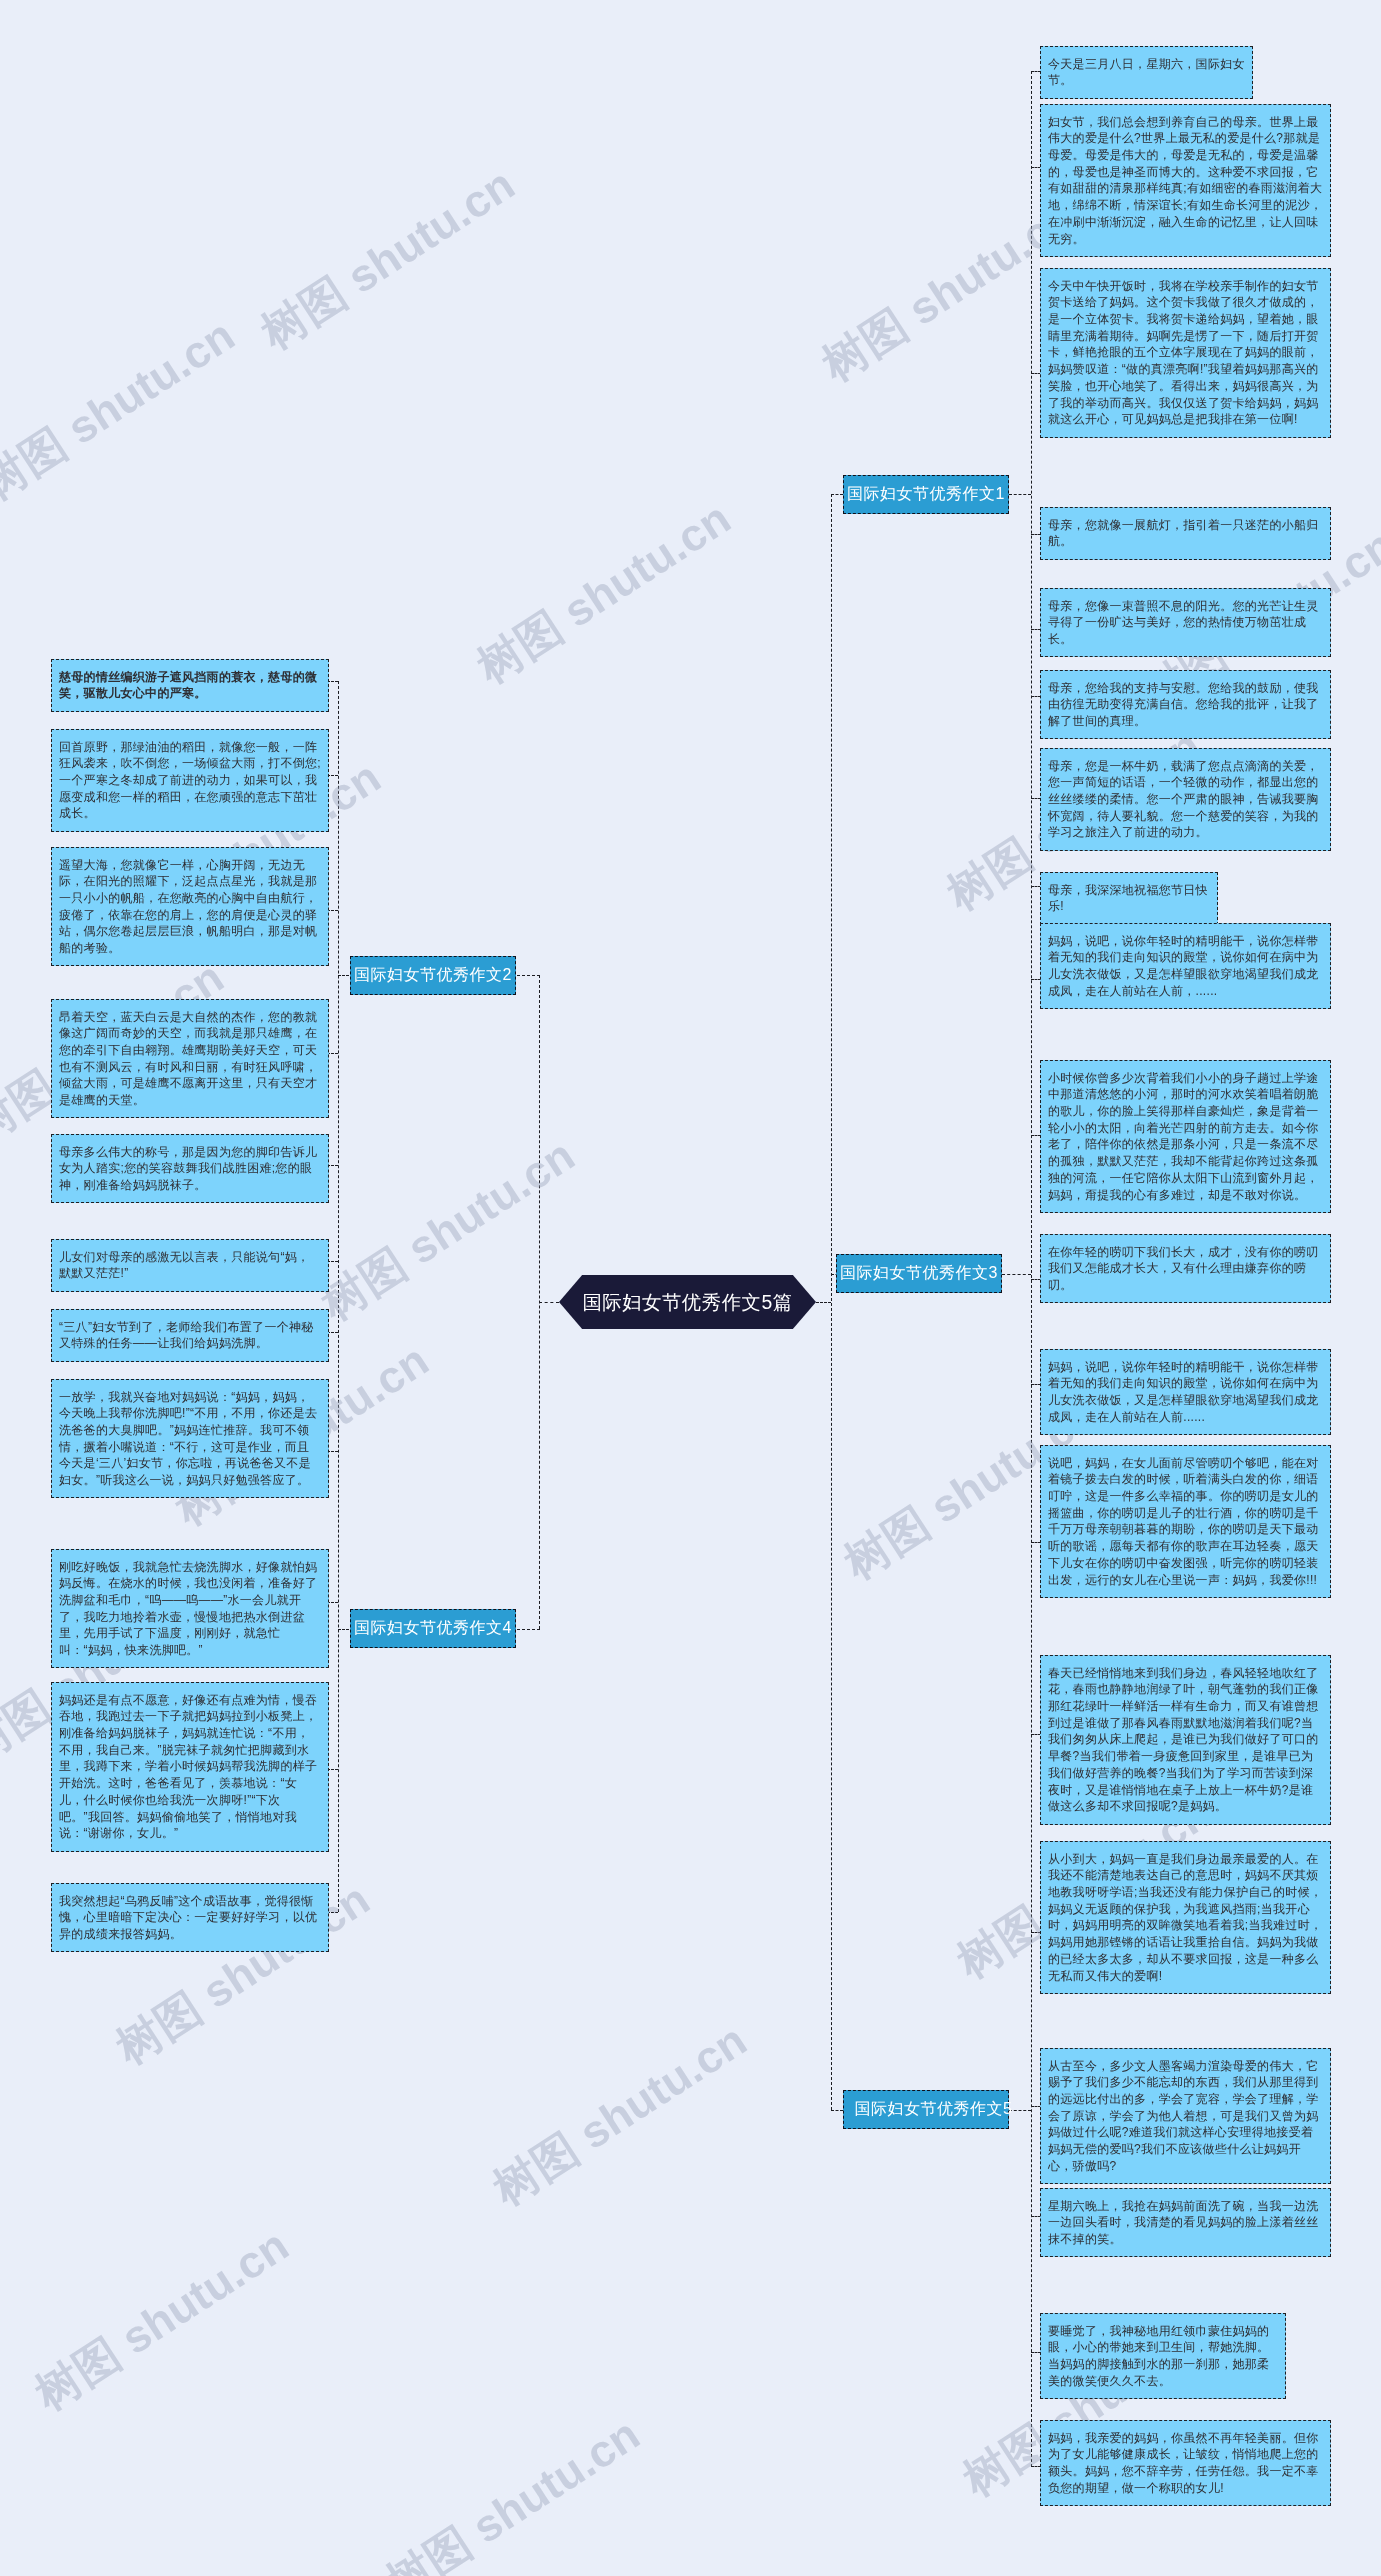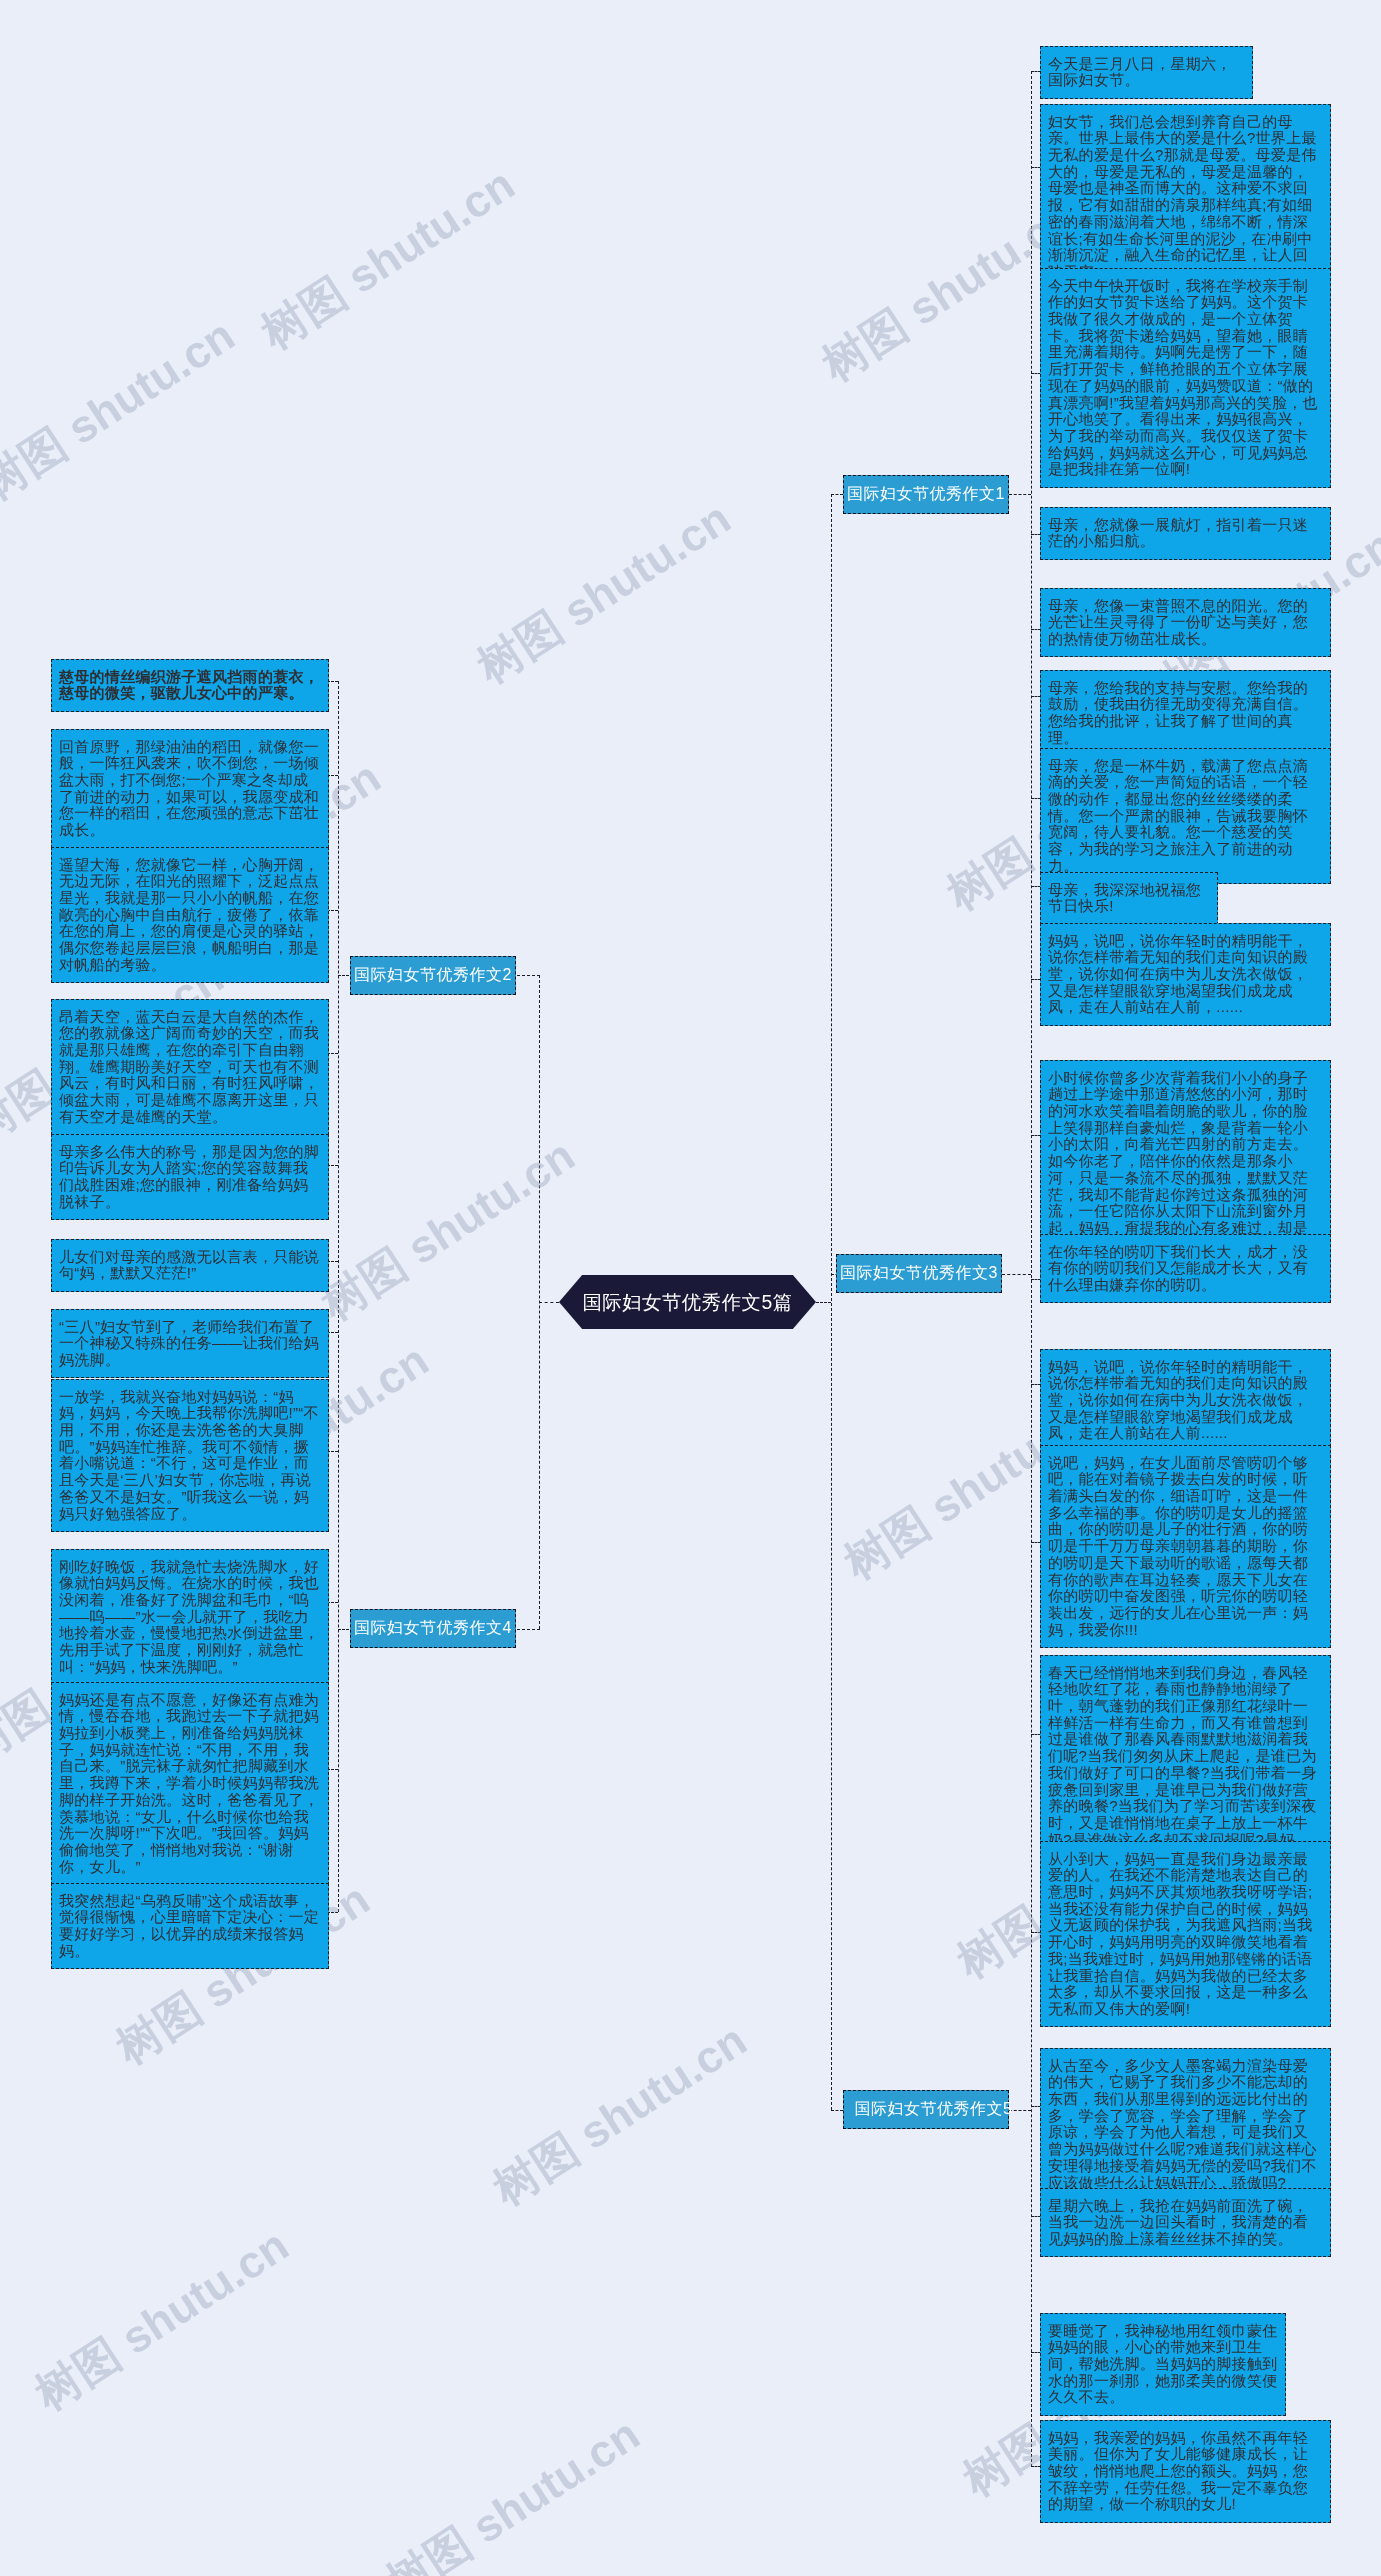--- a/index.html
+++ b/index.html
@@ -3,22 +3,22 @@
 <meta charset="utf-8">
 <style>
   html,body{margin:0;padding:0;background:#e9eef9;}
   #canvas{
     position:relative;width:1381px;height:2576px;overflow:hidden;
     background:#e9eef9;
     font-family:"Liberation Sans","DejaVu Sans",sans-serif;
   }
   .box{
     position:absolute;box-sizing:border-box;
-    background:#0ea5e9;border:1.6px dashed #1f1f23;
-    padding:8.6px 7px;font-size:15px;line-height:16.7px;
+    background:#7dd3fc;border:1.6px dashed #1f1f23;
+    padding:8.6px 7px;font-size:12px;line-height:16.7px;
     color:#2e2e33;text-align:left;letter-spacing:0.3px;
   }
   .branch-label{
     position:absolute;box-sizing:border-box;width:166px;height:39px;
     background:#2b9dd3;border:1.6px dashed #10101a;color:#ffffff;
     display:flex;align-items:center;justify-content:center;
     font-size:16px;letter-spacing:0.5px;white-space:nowrap;
   }
   .root-node{
     position:absolute;left:559px;top:1275px;width:257px;height:54px;

